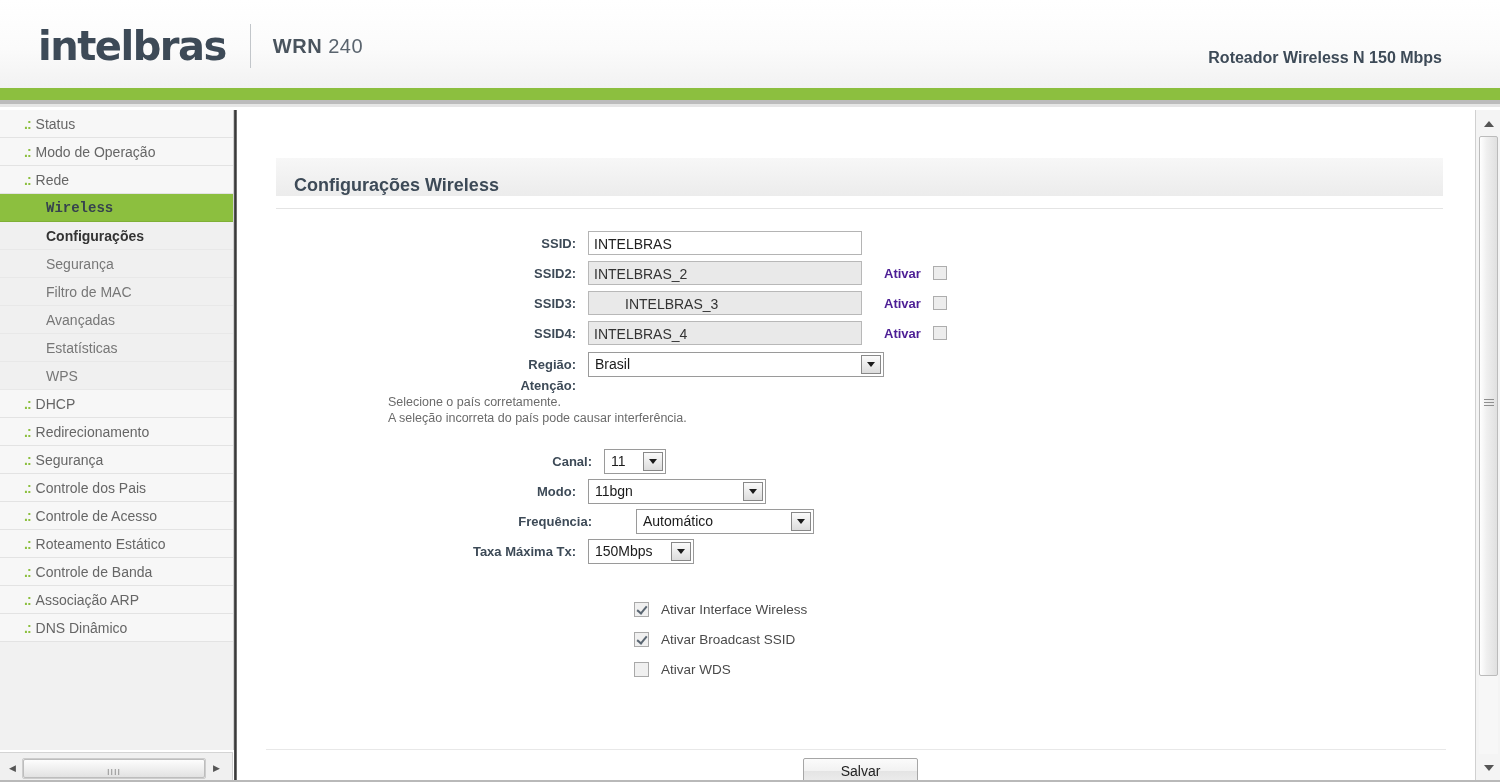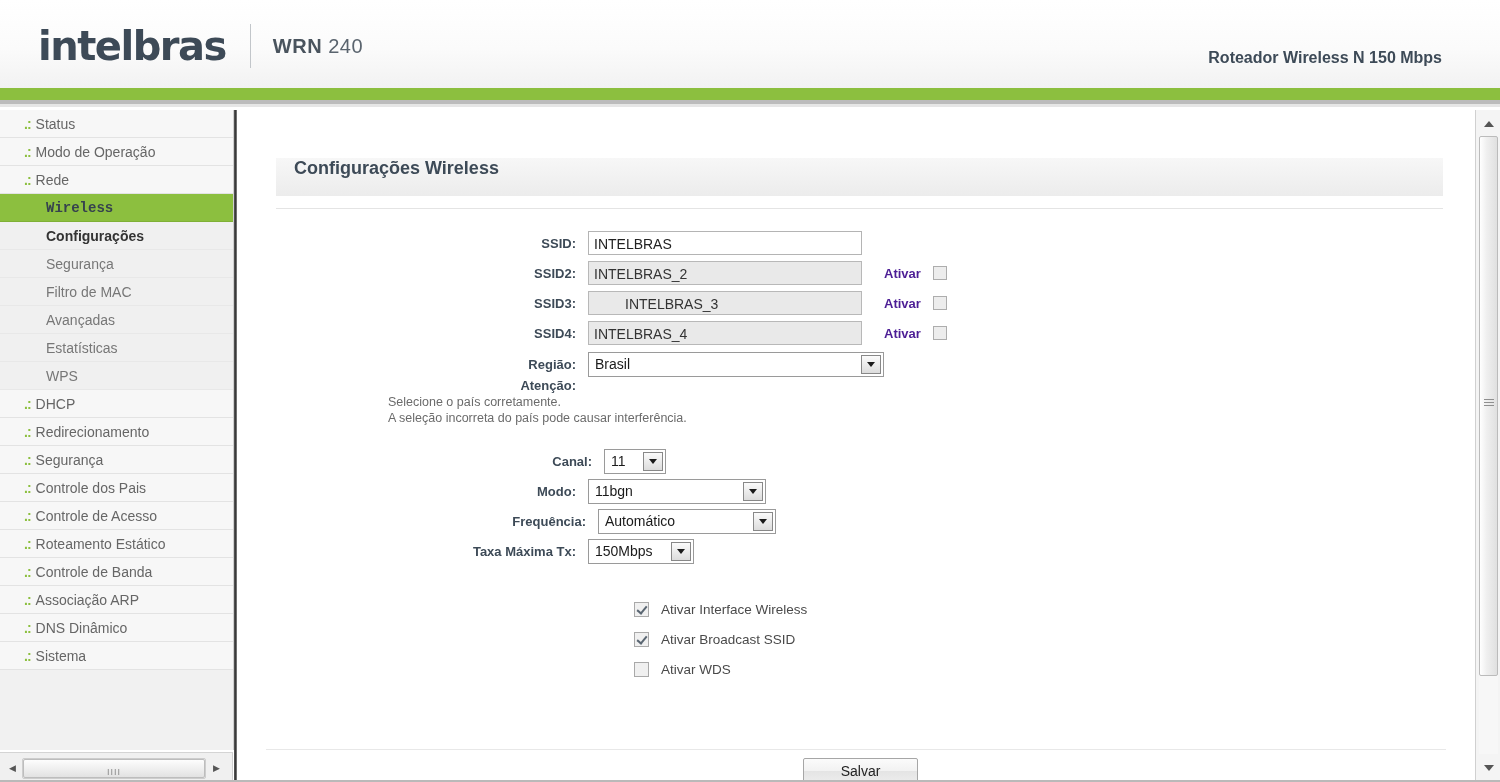--- a/index.html
+++ b/index.html
@@ -163,21 +163,21 @@
   #content {
     position: absolute; left: 238px; top: 110px;
     width: 1237px; height: 672px;
     background: #ffffff;
     overflow: hidden;
   }
   #panel-title {
     position: absolute; left: 38px; top: 48px;
     width: 1167px; height: 38px;
     background: linear-gradient(to bottom,#f7f7f7,#ececec);
-    display: flex; align-items: flex-start;
+    display: flex; align-items: flex-end;
     box-sizing: border-box;
   }
   #panel-title-text {
     font-size: 18px;
     font-weight: bold;
     color: #3d4a57;
     padding-left: 18px;
   }
   #panel-rule {
     position: absolute; left: 38px; top: 98px;
@@ -402,21 +402,20 @@
       <div class="nav-item sub"><span>WPS</span></div>
       <div class="nav-item"><span class="dots">.:</span><span>DHCP</span></div>
       <div class="nav-item"><span class="dots">.:</span><span>Redirecionamento</span></div>
       <div class="nav-item"><span class="dots">.:</span><span>Segurança</span></div>
       <div class="nav-item"><span class="dots">.:</span><span>Controle dos Pais</span></div>
       <div class="nav-item"><span class="dots">.:</span><span>Controle de Acesso</span></div>
       <div class="nav-item"><span class="dots">.:</span><span>Roteamento Estático</span></div>
       <div class="nav-item"><span class="dots">.:</span><span>Controle de Banda</span></div>
       <div class="nav-item"><span class="dots">.:</span><span>Associação ARP</span></div>
       <div class="nav-item"><span class="dots">.:</span><span>DNS Dinâmico</span></div>
-      <div class="nav-item"><span class="dots">.:</span><span>Sistema</span></div>
     </div>
   <div id="sidebar-filler"></div>
 </div>
 <div id="vsep"></div>
 
 <div id="hscroll">
   <div id="hs-left">◀</div>
   <div id="hs-track">
     <div id="hs-thumb">
       <span id="hs-grip">IIII</span>
@@ -489,21 +488,21 @@
   <div class="form-row" style="left:150px; top:368px;">
     <div class="f-label">Modo:</div>
     <div class="selbox" style="width:178px;">
       <span class="seltext">11bgn</span>
       <span class="arrow">
           <i></i>
         </span>
     </div>
   </div>
 
-  <div class="form-row" style="left:160px; top:398px;">
+  <div class="form-row" style="left:166px; top:398px;gap:32px;">
     <div class="f-label">Frequência:</div>
     <div class="selbox" style="width:178px;">
       <span class="seltext">Automático</span>
       <span class="arrow">
           <i></i>
         </span>
     </div>
   </div>
 
   <div class="form-row" style="left:150px; top:428px;">

